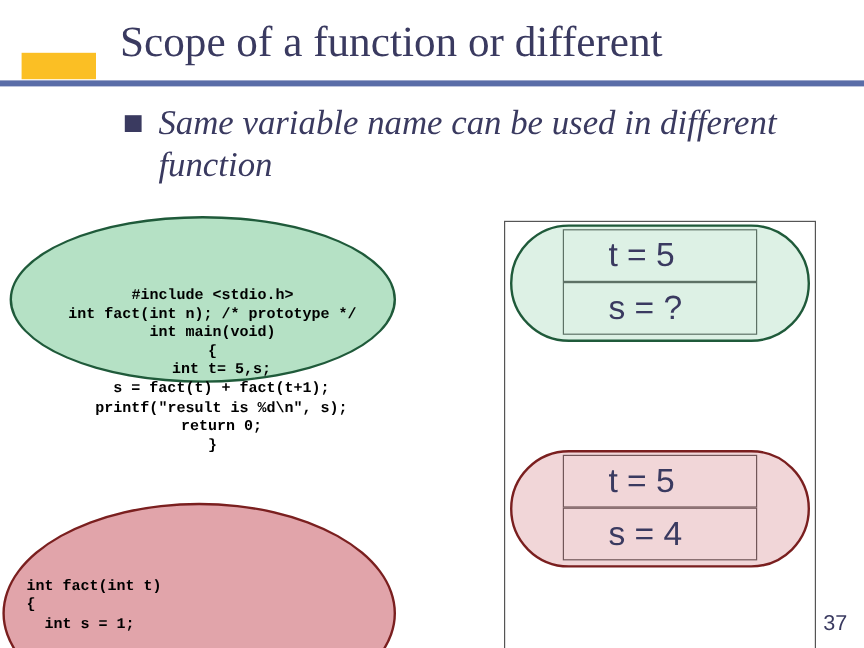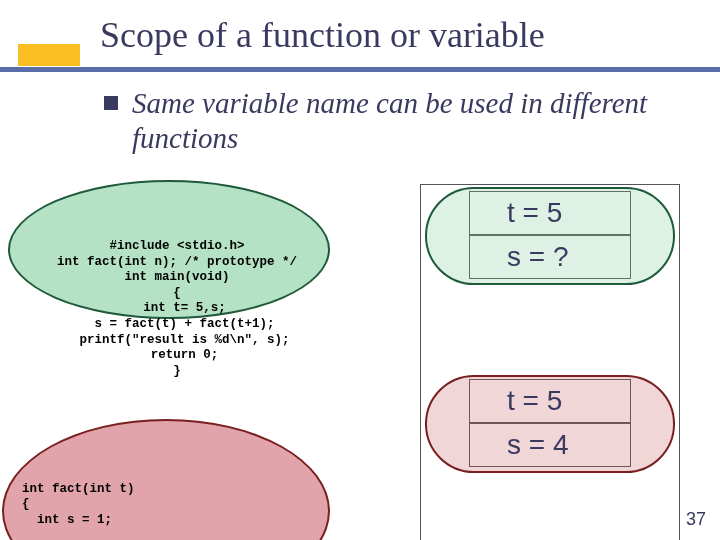--- a/index.html
+++ b/index.html
@@ -151,25 +151,25 @@
   }
 </style>
 </head>
 <body>
 
 <div class="slide">
 
   <div class="accent-top" style="background: rgb(251, 191, 36);"></div>
   <div class="accent-rule" data-bind-attr="style:_computed.rule_style" style="background:#5a6da8;"></div>
 
-  <div class="title" data-bind="title">Scope of a function or variable</div>
+  <div class="title" data-bind="title">Scope of a function or different</div>
 
   <div class="bullet-row">
     <div class="bullet-box"></div>
-    <div class="bullet-text" data-bind="bullet">Same variable name can be used in different functions</div>
+    <div class="bullet-text" data-bind="bullet">Same variable name can be used in different function</div>
   </div>
 
   <div class="code-area">
     <div class="code-block code-main">
       <div class="ellipse"></div>
       <div class="code-text" data-bind="code.main">#include &lt;stdio.h&gt;
 int fact(int n); /* prototype */
 int main(void)
 {
   int t= 5,s;

